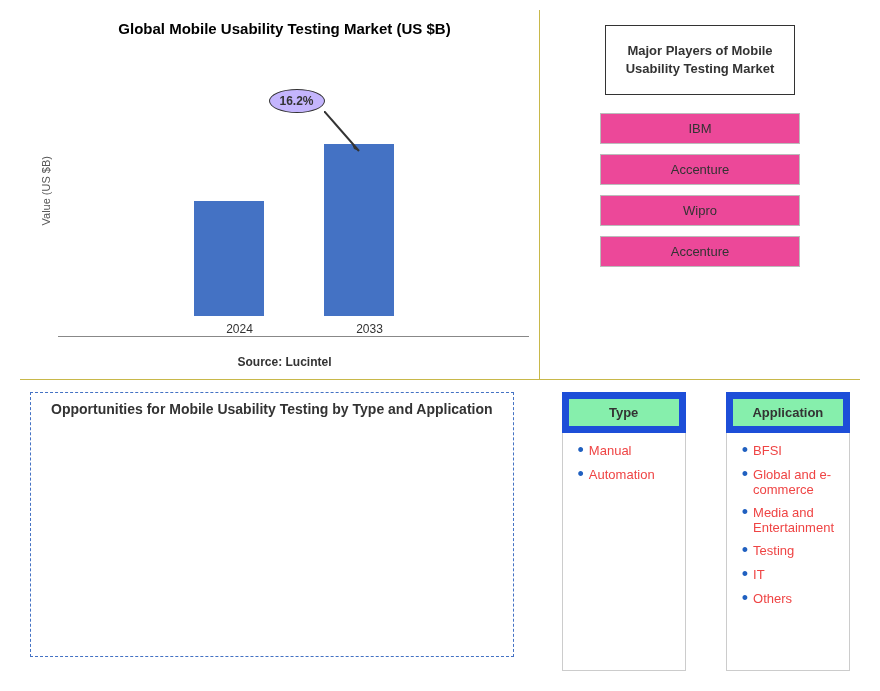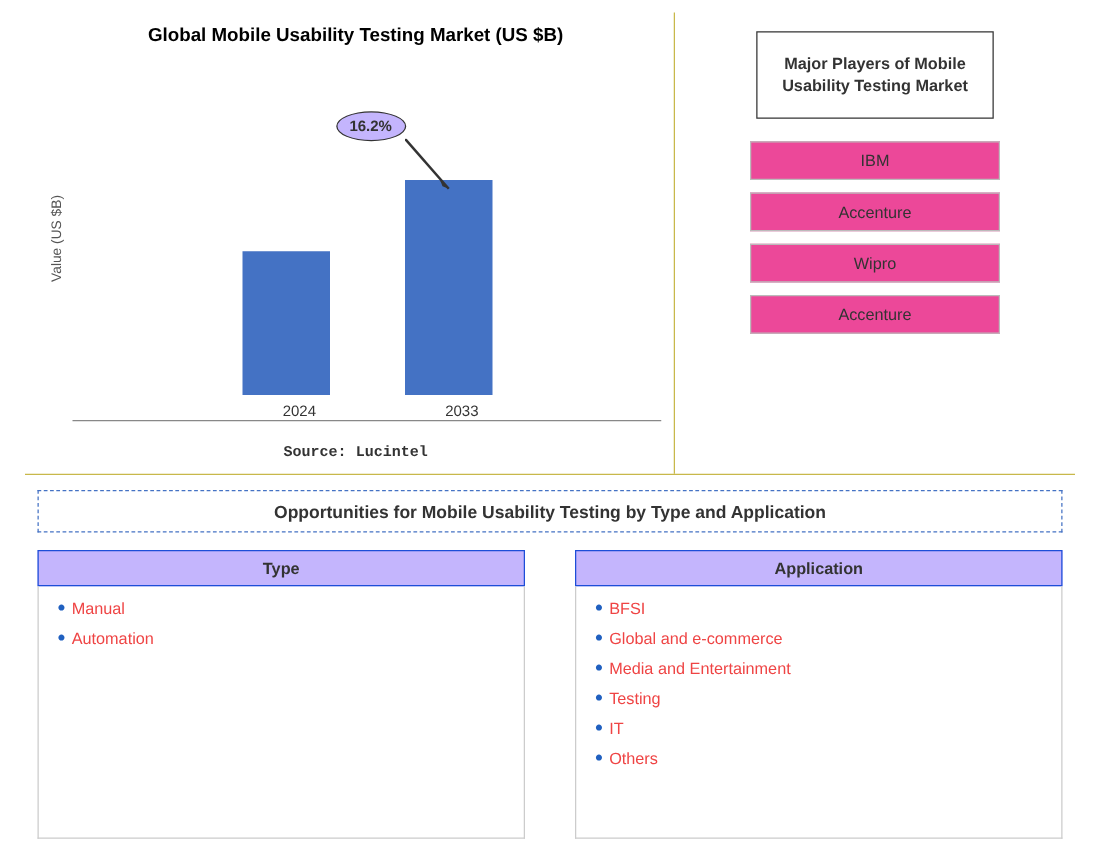--- a/index.html
+++ b/index.html
@@ -111,21 +111,20 @@
       background: #c4b5fd;
       white-space: nowrap;
       color: #333;
     }
     .source-text {
       font-size: 12px;
       font-weight: bold;
       color: #333;
       text-align: center;
       margin-top: 8px;
-      font-family: Liberation Mono, monospace;
     }
 
     
     .players-area {
       flex: 1;
       display: flex;
       flex-direction: column;
       align-items: center;
       padding: 15px 20px;
     }
@@ -147,22 +146,23 @@
       margin-bottom: 10px;
       font-size: 13px;
       color: #333;
       background: #ec4899;
     }
 
     
     .bottom-section {
       flex: 1;
       display: flex;
-      flex-direction: column;
+      flex-direction: row;
       padding: 12px 10px 10px 10px;
+      gap: 48px;
     }
     .bottom-title {
       font-size: 14px;
       font-weight: bold;
       color: #333;
       text-align: center;
       border: 1.5px dashed #4472c4;
       padding: 8px 20px;
       margin-bottom: 14px;
     }
@@ -171,28 +171,28 @@
       flex-direction: row;
       gap: 40px;
       flex: 1;
     }
     .bottom-column {
       flex: 1;
       display: flex;
       flex-direction: column;
     }
     .column-header {
-      background: #c4b5fd;
+      background: #86efac;
       text-align: center;
       font-size: 13px;
       font-weight: bold;
       color: #333;
       padding: 6px 10px;
       margin-bottom: 0;
-      border: 1px solid #1d4ed8;
+      border: 7px solid #1d4ed8;
     }
     .column-body {
       border: 1px solid #ccc;
       border-top: none;
       padding: 10px 15px;
       flex: 1;
     }
     .column-item {
       font-size: 13px;
       color: #2060c0;

